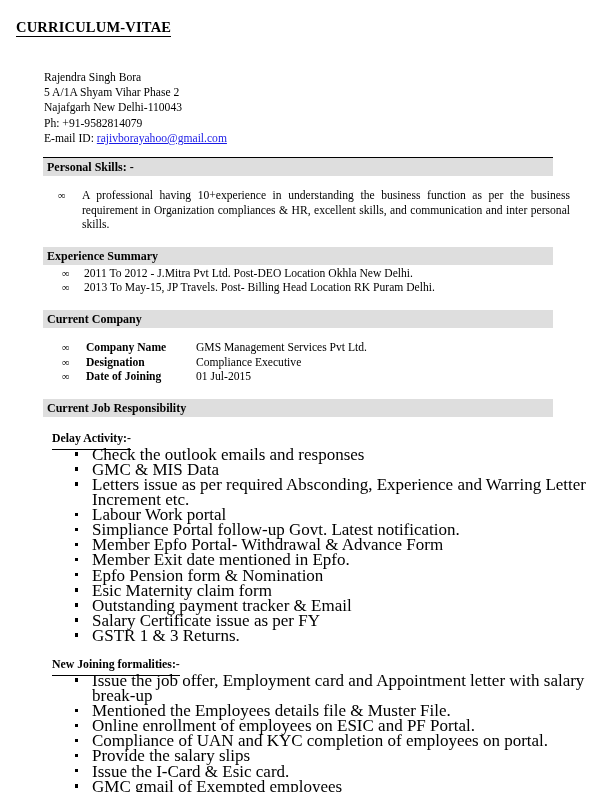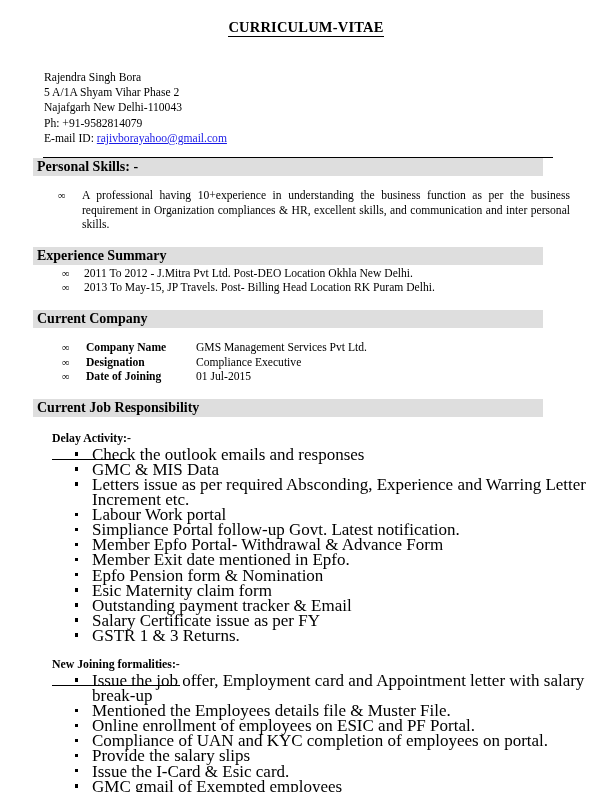--- a/index.html
+++ b/index.html
@@ -18,25 +18,24 @@
   .page {
     position: relative;
     width: 612px;
     height: 792px;
     box-sizing: border-box;
     padding: 0;
   }
 
   
   .doc-title {
-    text-align: center;
     font-size: 14.5px;
     font-weight: bold;
     letter-spacing: 0.2px;
-    margin: 19px 0 0 0;
+    margin: 19px 0 0 16px;
     padding: 0;
   }
   .doc-title span {
     border-bottom: 1.6px solid #000;
     padding-bottom: 1px;
   }
 
   
   .contact {
     margin: 34px 0 0 0;
@@ -61,24 +60,24 @@
     border: 0;
     border-top: 1.7px solid #000;
     width: 510px;
     margin-left: 43px;
   }
 
   
   .band {
     background: #dedede;
     width: 510px;
-    margin-left: 33px;
+    margin-left: 43px;
     box-sizing: border-box;
     padding: 2px 12px 2px 4px;
-    font-size: 14px;
+    font-size: 12px;
     font-weight: bold;
     line-height: 14px;
   }
 
   
   .inf-list {
     list-style: none;
     margin: 0;
     padding: 0;
   }
@@ -137,21 +136,21 @@
   
   .sub-head {
     font-size: 11.8px;
     font-weight: bold;
     margin: 14px 0 0 0;
     padding-left: 52px;
     line-height: 15px;
   }
   .sub-head span {
     border-bottom: 1.3px solid #000;
-    padding-bottom: 14px;
+    padding-bottom: 4px;
   }
 
   .sq-list {
     list-style: none;
     margin: 1px 0 0 0;
     padding: 0 0 0 74px;
   }
   .sq-list li {
     position: relative;
     font-size: 17px;

